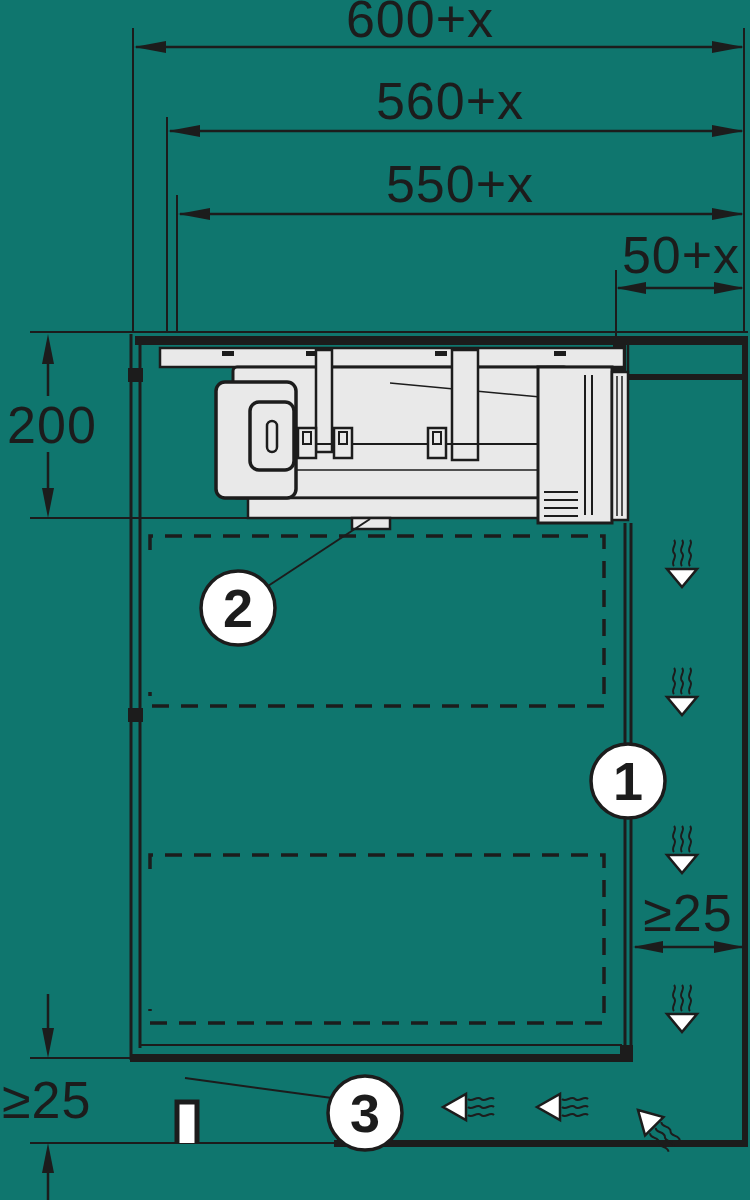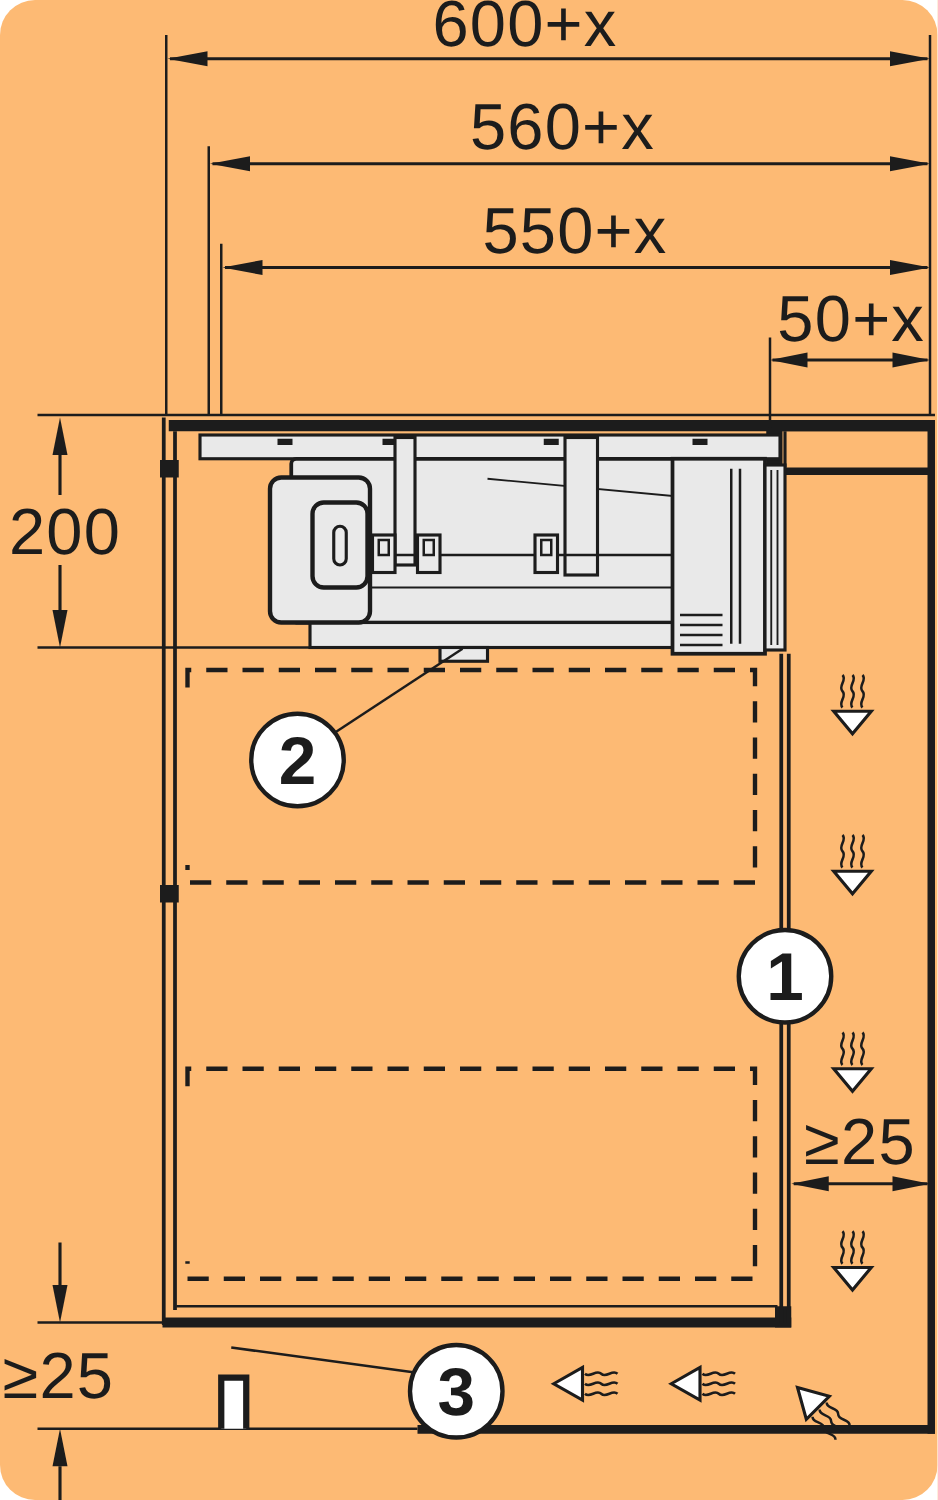--- a/index.html
+++ b/index.html
@@ -1,22 +1,21 @@
 <!DOCTYPE html>
 <html><head>
 <meta charset="utf-8">
 <style>
   html,body{margin:0;padding:0;background:#ffffff;}
   .canvas{
     position:relative;
     width:750px;height:1200px;
-    background:#fdba74;
+    background:#0f766e;
     font-family:"Liberation Sans", sans-serif;
     overflow:hidden;
-    border-radius:28px;
   }
   svg{display:block;}
   .ln{stroke:#1c1c1c;fill:none;}
   .w15{stroke-width:1.5;}
   .w2{stroke-width:2;}
   .w25{stroke-width:2.5;}
   .w3{stroke-width:3;}
   .w35{stroke-width:3.5;}
   .w5{stroke-width:5;}
   .ink{fill:#1c1c1c;stroke:none;}

